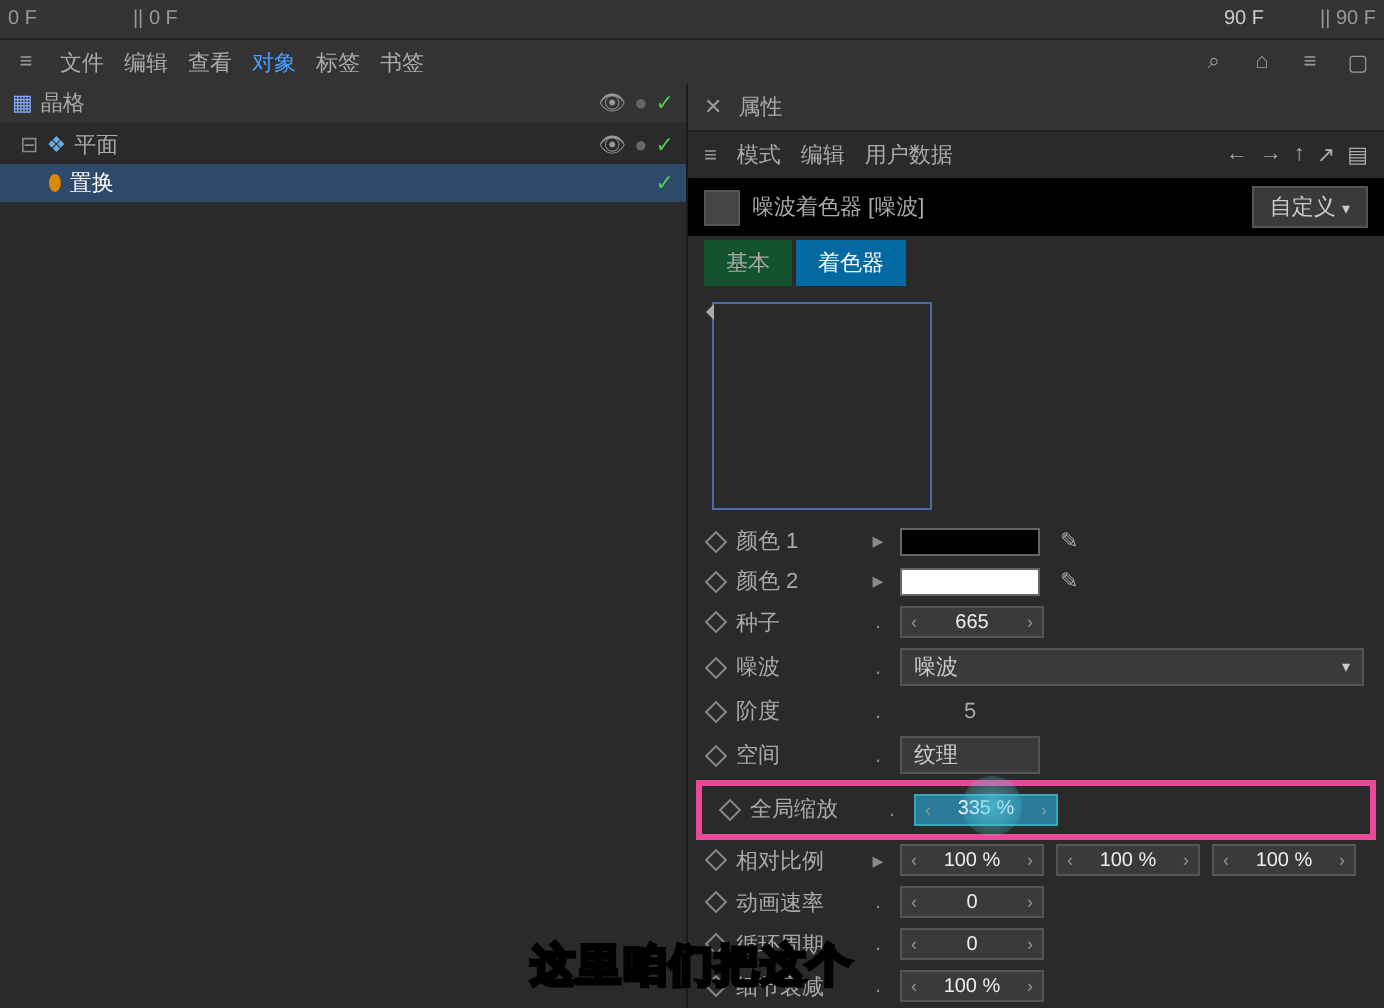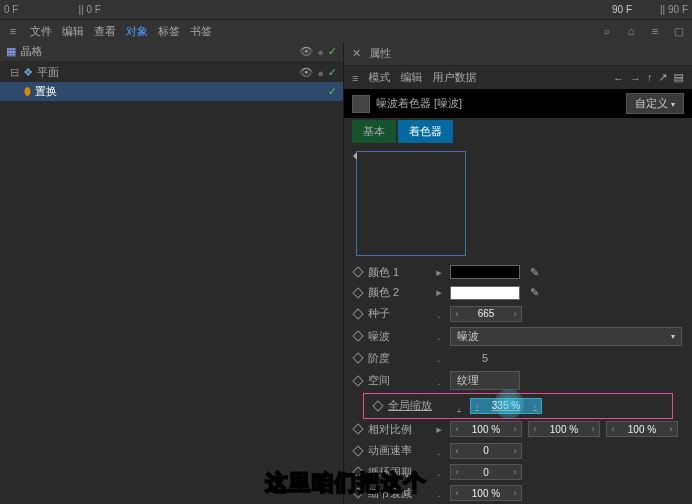--- a/index.html
+++ b/index.html
@@ -39,33 +39,33 @@
 .prop-row { display: flex; align-items: center; padding: 3px 10px; gap: 6px; min-height: 20px; }
 .prop-row .diamond { width: 8px; height: 8px; border: 1px solid #888; transform: rotate(45deg); flex-shrink: 0; }
 .prop-row .label { min-width: 60px; color: #aaa; }
 .prop-row .arrow { color: #888; width: 10px; text-align: center; flex-shrink: 0; }
 .prop-row .color-swatch { width: 70px; height: 14px; border: 1px solid #666; }
 .prop-row .eyedrop { color: #aaa; margin-left: 4px; }
 .prop-row .num-field { display: flex; align-items: center; background: #3a3a3a; border: 1px solid #555; height: 16px; }
 .prop-row .num-field .lt, .prop-row .num-field .gt { width: 12px; text-align: center; color: #999; font-size: 9px; }
 .prop-row .num-field .val { width: 46px; text-align: center; color: #eee; font-size: 10px; }
 .prop-row .dropdown { flex: 1; background: #3a3a3a; border: 1px solid #555; padding: 1px 6px; color: #ccc; display: flex; justify-content: space-between; align-items: center; }
-.highlight-box { border: 1px solid #ec4899; margin: 0 19px; padding: 1px 0; text-decoration: underline; }
+.highlight-box { border: 3px solid #ec4899; margin: 0 4px; padding: 1px 0; }
 .highlight-row .num-field { background: #2a7a9a; border-color: #3ab; }
 .highlight-row .num-field .val { color: #fff; }
 .cyan-circle { position: absolute; width: 30px; height: 30px; border-radius: 50%; background: radial-gradient(circle, rgba(80,200,220,0.7), rgba(80,200,220,0)); pointer-events: none; }
 .caption { position: absolute; bottom: 6px; left: 50%; transform: translateX(-50%); font-size: 22px; font-weight: bold; color: #fff; -webkit-text-stroke: 2px #000; text-stroke: 2px #000; letter-spacing: 1px; }
 .rarrow { color: #888; }
 </style>
 </head>
 <body>
 
 <div class="topbar">
   <span class="tick">0 F</span>
-  <span class="tick" style="margin-left:52px">|| <span>0 F</span></span>
+  <span class="tick" style="margin-left:40px">|| <span>0 F</span></span>
   <span class="frame">90 F</span>
   <span class="tick" style="margin-left:20px">|| <span>90 F</span></span>
 </div>
 
 <div class="menubar">
   <span class="icon">≡</span>
   <span class="menu-item">文件</span>
   <span class="menu-item">编辑</span>
   <span class="menu-item">查看</span>
   <span class="menu-item active">对象</span>

